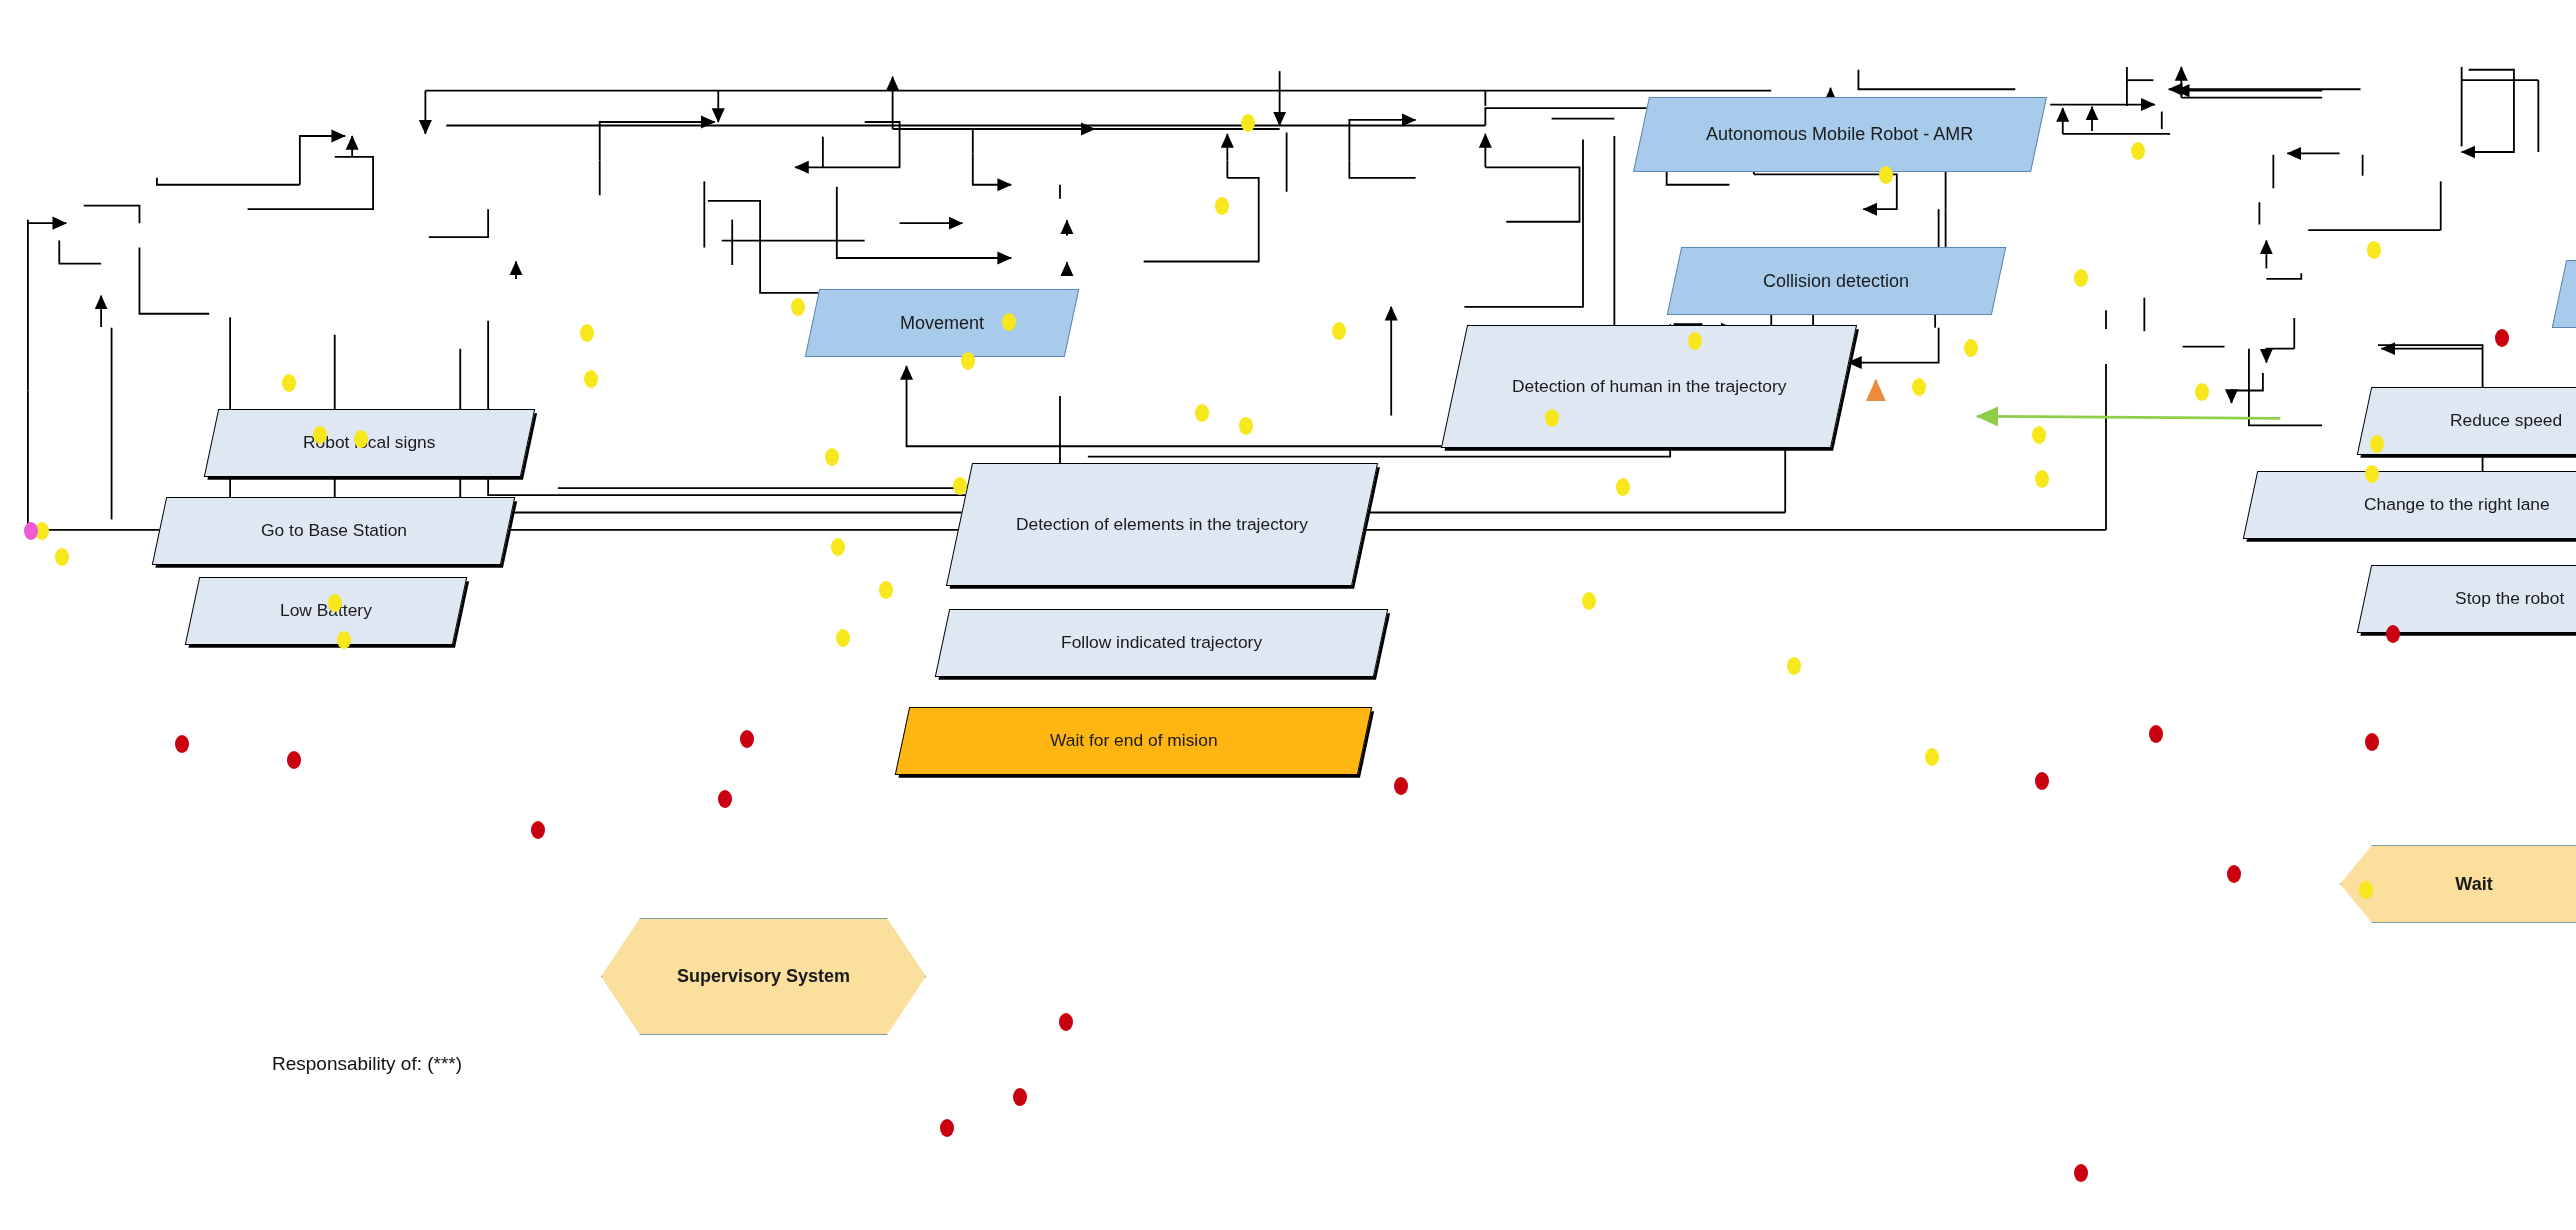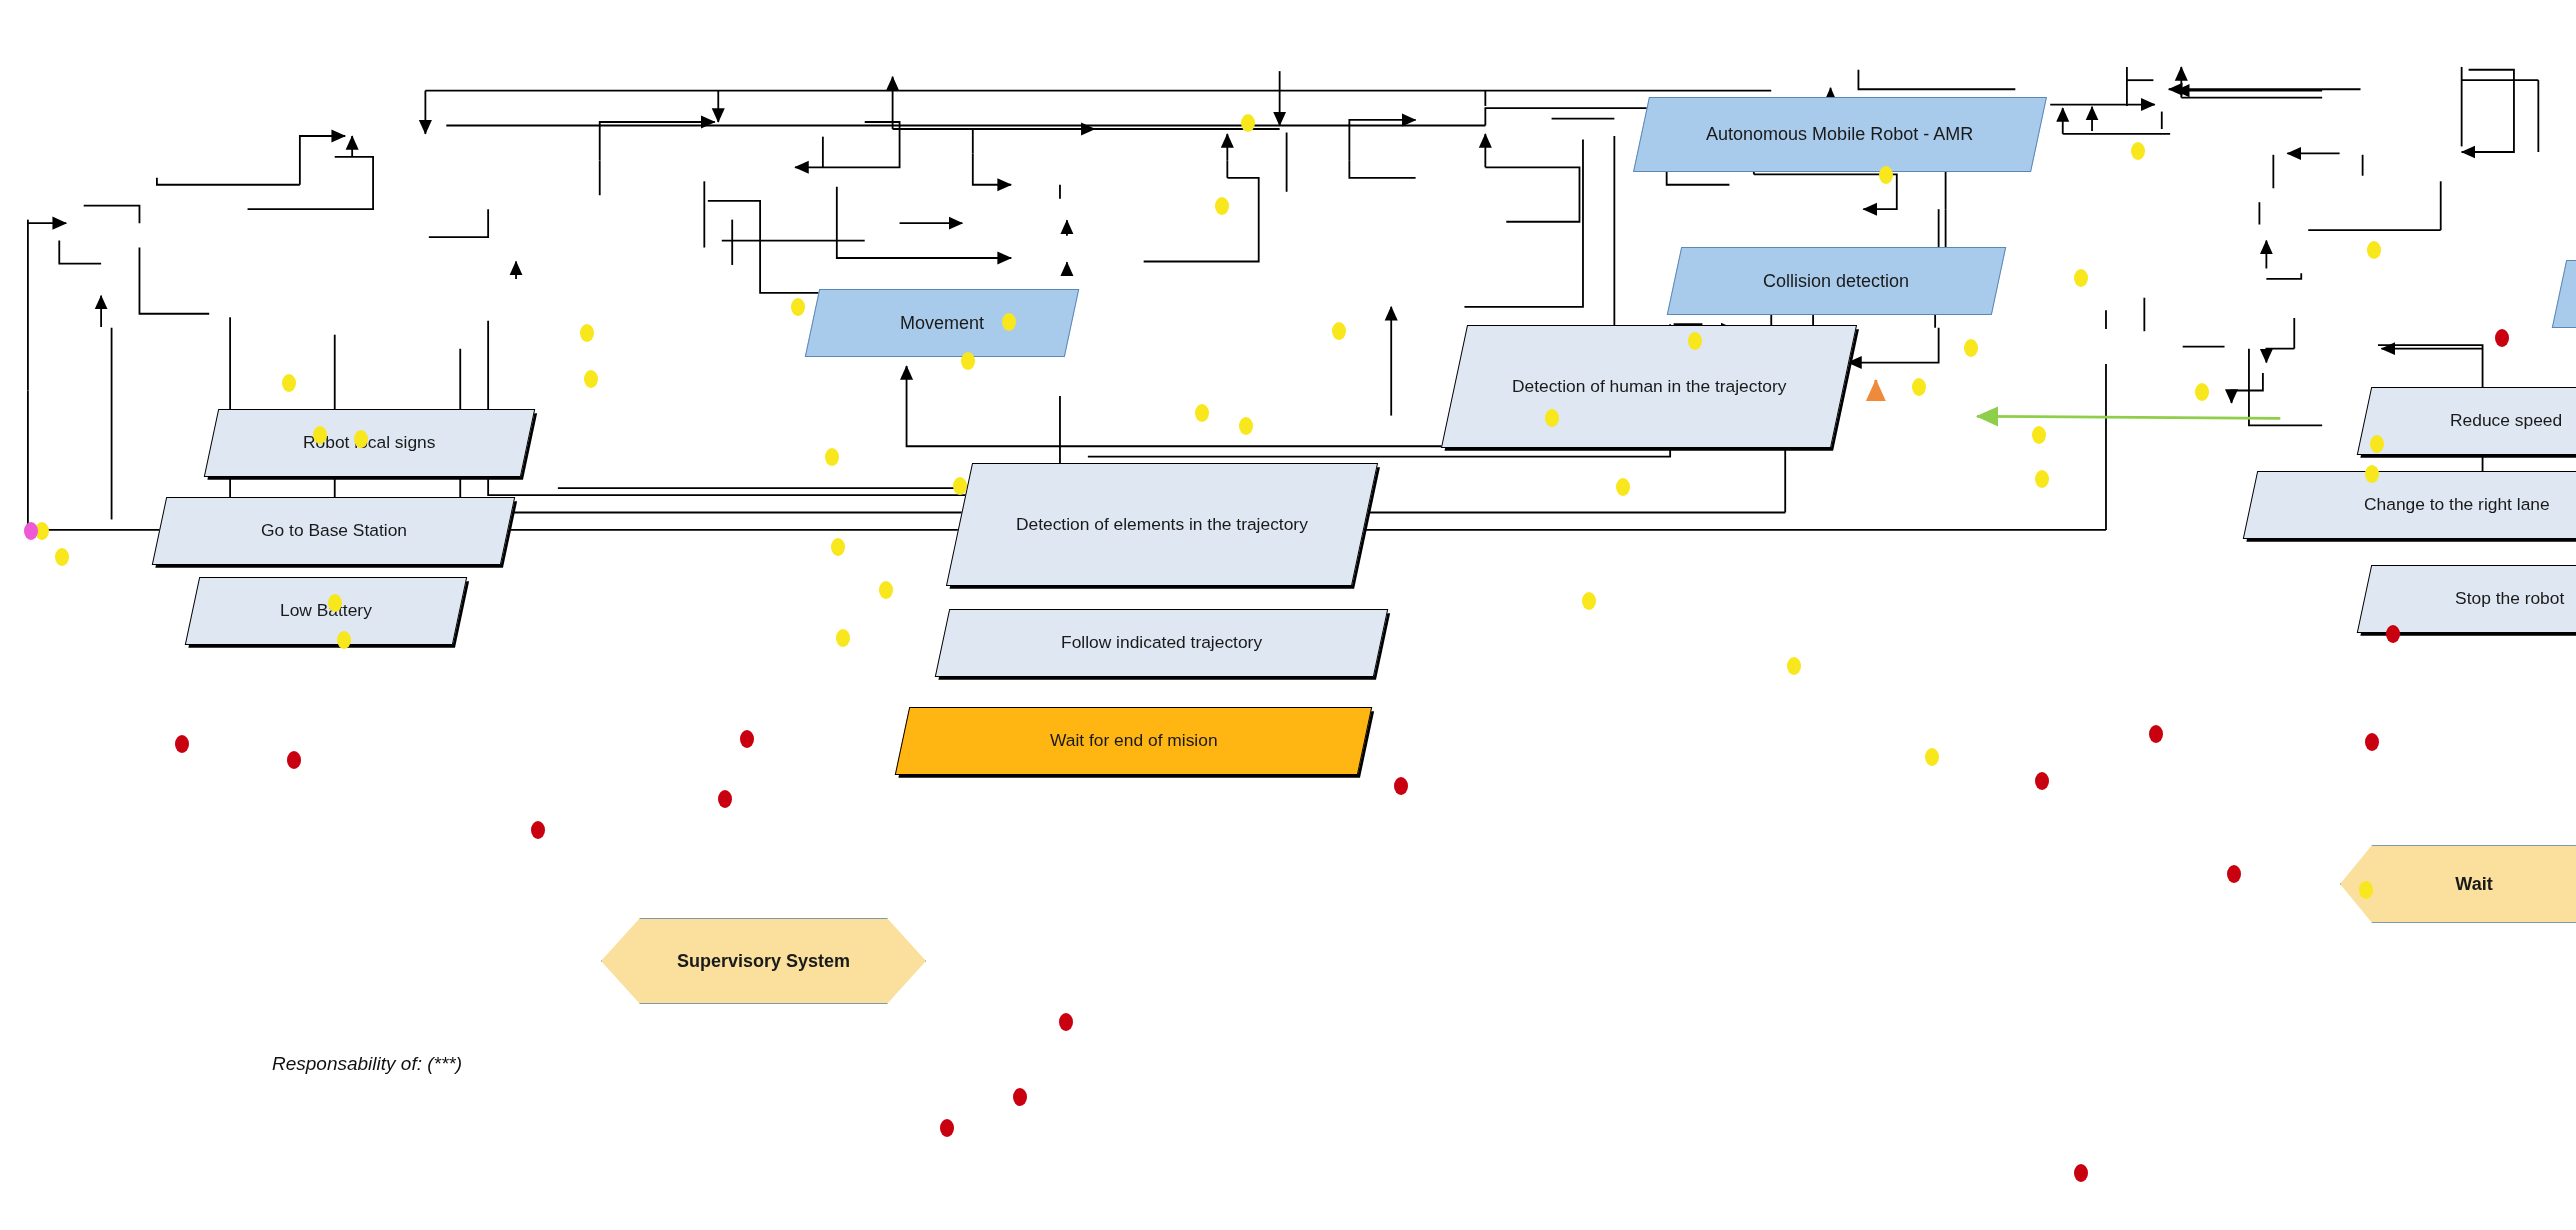--- a/index.html
+++ b/index.html
@@ -214,21 +214,21 @@
       </div>
       <div class="node lvl2 para" style="left: 942px; top: 609px; width: 439px; height: 68px;">
         <span>Follow indicated trajectory</span>
       </div>
       <div class="node orange para" style="left: 902px; top: 707px; width: 463px; height: 68px;">
         <span>Wait for end of mision</span>
       </div>
       <div class="node hex" style="left: 2340px; top: 845px; width: 268px; height: 78px;">
         <span>Wait</span>
       </div>
-      <div class="node hex" style="left: 601px; top: 918px; width: 325px; height: 86px;">
+      <div class="node hex" style="left: 601px; top: 918px; width: 325px; height: 117px;">
         <span>Supervisory System</span>
       </div>
     </div>
 
   <div id="dots">
       <div class="dot y" style="left: 1241px; top: 114px; width: 14px; height: 18px;"></div>
       <div class="dot y" style="left: 1215px; top: 197px; width: 14px; height: 18px;"></div>
       <div class="dot y" style="left: 1879px; top: 166px; width: 14px; height: 18px;"></div>
       <div class="dot y" style="left: 2131px; top: 142px; width: 14px; height: 18px;"></div>
       <div class="dot y" style="left: 2370px; top: 435px; width: 14px; height: 18px;"></div>
@@ -281,15 +281,15 @@
       <div class="dot r" style="left: 2035px; top: 772px; width: 14px; height: 18px;"></div>
       <div class="dot r" style="left: 2149px; top: 725px; width: 14px; height: 18px;"></div>
       <div class="dot r" style="left: 2365px; top: 733px; width: 14px; height: 18px;"></div>
       <div class="dot r" style="left: 2386px; top: 625px; width: 14px; height: 18px;"></div>
       <div class="dot r" style="left: 2227px; top: 865px; width: 14px; height: 18px;"></div>
       <div class="dot r" style="left: 2495px; top: 329px; width: 14px; height: 18px;"></div>
     </div>
 
   <div id="anns"></div>
 
-  <div class="legend" style="left:272px;top:1053px;font-style:italic;">Responsability of: (***)</div>
+  <div class="legend" style="left:272px;top:1053px;">Responsability of: (***)</div>
 </div>
 
 
 </body></html>

